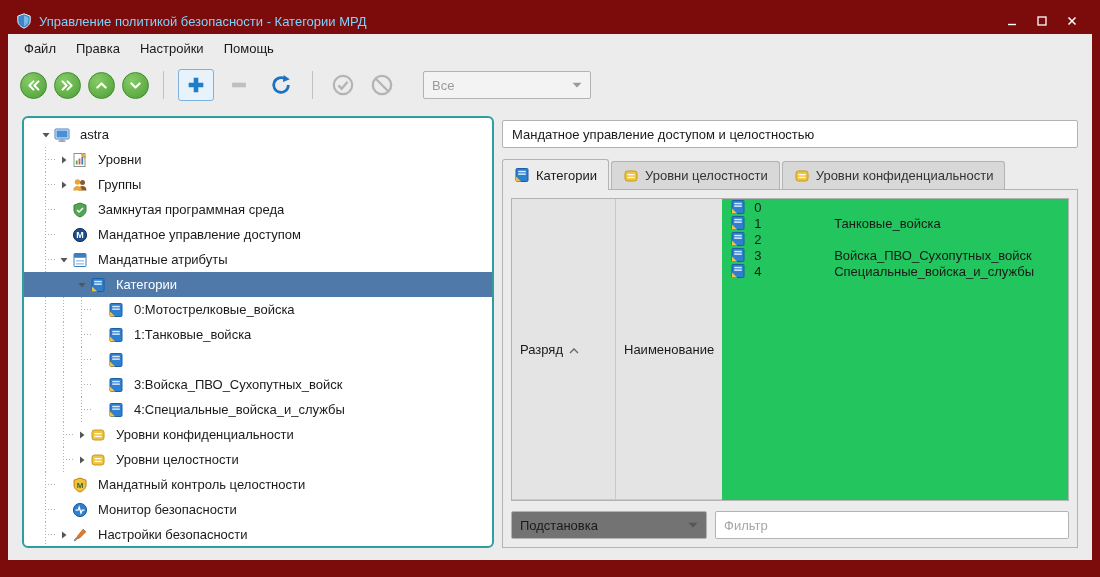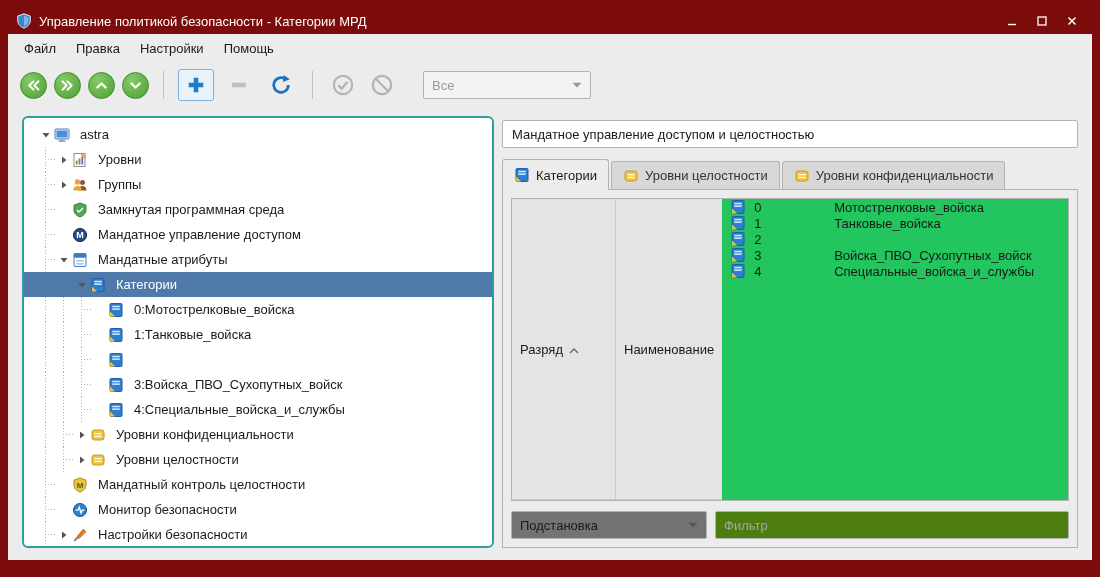--- a/index.html
+++ b/index.html
@@ -6,21 +6,21 @@
   html,body{width:1100px;height:577px;}
   body{
     position:relative;overflow:hidden;
     background:#7c0b0b;
     font-family:"Liberation Sans",sans-serif;
     font-size:13px;color:#1a1a1a;
   }
   .window{position:absolute;left:8px;top:8px;width:1084px;height:552px;background:#ececec;display:flex;flex-direction:column;}
 
   
-  .titlebar{flex:0 0 26px;background:#7c0b0b;display:flex;align-items:center;gap:7px;padding:0 10px 0 8px;color:#ffffff;}
+  .titlebar{flex:0 0 26px;background:#7c0b0b;display:flex;align-items:center;gap:7px;padding:0 10px 0 8px;color:#7dd3fc;}
   .titlebar .title{flex:1;font-size:13px;white-space:nowrap;overflow:hidden;}
   .win-controls{display:flex;gap:10px;align-items:center;}
   .win-btn{width:20px;height:16px;display:flex;align-items:center;justify-content:center;cursor:pointer;}
 
   
   .menubar{flex:0 0 28px;display:flex;align-items:center;padding:0 6px;}
   .menu-item{padding:5px 10px;cursor:default;}
 
   
   .toolbar{flex:0 0 46px;display:flex;align-items:center;padding:0 12px;gap:7px;text-align:center;}
@@ -72,21 +72,21 @@
   .th0{width:104px;border-right:1px solid #c9c9c9;}
   .th1{flex:1;}
   .tr{flex:0 0 25px;display:flex;align-items:center;}
   .td{display:flex;align-items:center;}
   .td0{width:104px;padding:0 8px;gap:8px;}
   .td1{flex:1;padding:0 8px;}
 
   
   .filter-row{flex:0 0 28px;display:flex;gap:8px;}
   .combo-mode{width:196px;}
-  .filter-input{flex:1;height:28px;border:1px solid #b3b3b3;border-radius:2px;background:#4d7c0f;padding:12px 8px;font:inherit;color:#1a1a1a;}
+  .filter-input{flex:1;height:28px;border:1px solid #b3b3b3;border-radius:2px;background:#ffffff;padding:12px 8px;font:inherit;color:#1a1a1a;}
   .filter-input::placeholder{color:#a6a6a6;}
 </style>
 </head>
 <body>
 
 <div class="window">
 
   <div class="titlebar">
     <span class="icon">
       <svg viewBox="0 0 16 16">
@@ -497,23 +497,20 @@
                   <span class="icon">
                     <svg viewBox="0 0 16 16">
                       <rect x="2" y="1.5" width="12" height="13" rx="1.2" fill="#2f7fd0" stroke="#1b5fa5"></rect>
                       <rect x="4.2" y="3.8" width="7.6" height="1.5" fill="#d6e9f9"></rect>
                       <rect x="4.2" y="6.4" width="7.6" height="1.5" fill="#d6e9f9"></rect>
                       <path d="M2 14.5V9.6l5.2 4.9z" fill="#f1c140"></path>
                     </svg>
                   </span>
                   <span>0</span>
                 </div>
-                <div class="td td1">
-                  <span>Мотострелковые_войска</span>
-                </div>
               </div>
               <div class="tr">
                 <div class="td td0">
                   <span class="icon">
                     <svg viewBox="0 0 16 16">
                       <rect x="2" y="1.5" width="12" height="13" rx="1.2" fill="#2f7fd0" stroke="#1b5fa5"></rect>
                       <rect x="4.2" y="3.8" width="7.6" height="1.5" fill="#d6e9f9"></rect>
                       <rect x="4.2" y="6.4" width="7.6" height="1.5" fill="#d6e9f9"></rect>
                       <path d="M2 14.5V9.6l5.2 4.9z" fill="#f1c140"></path>
                     </svg>

